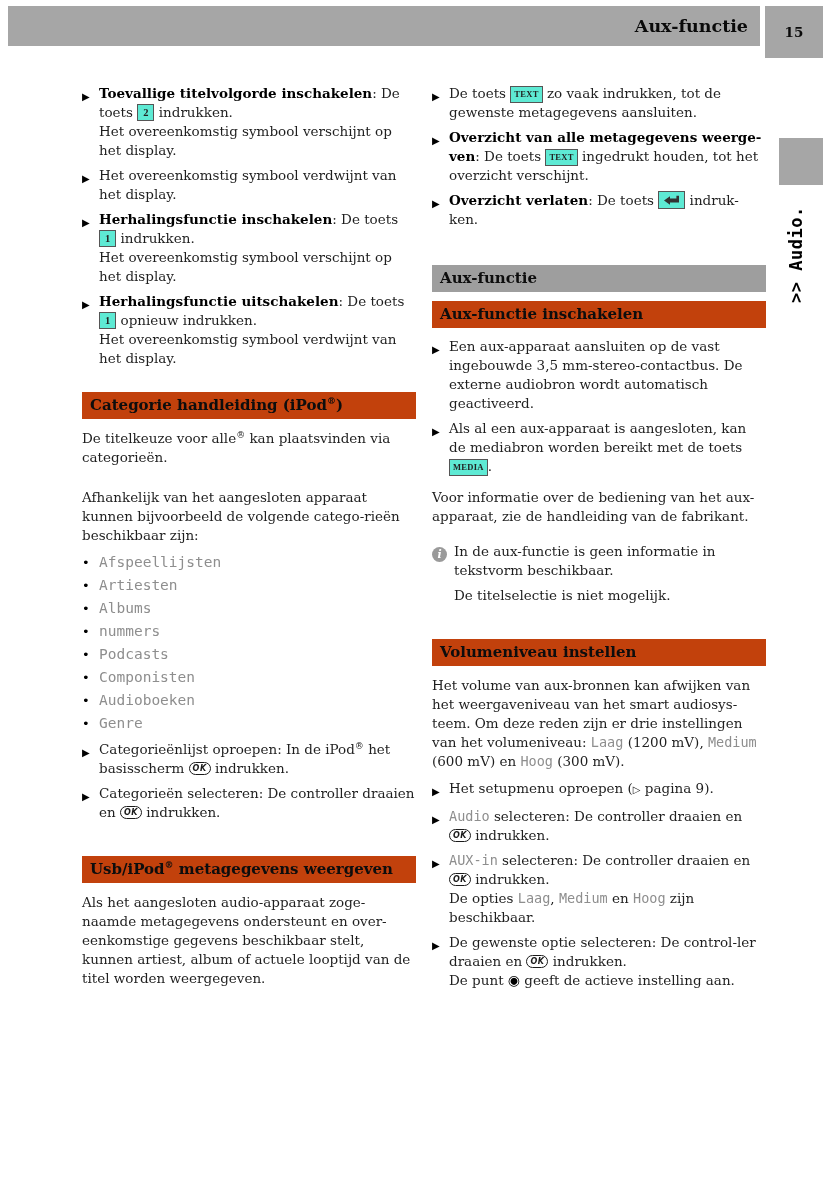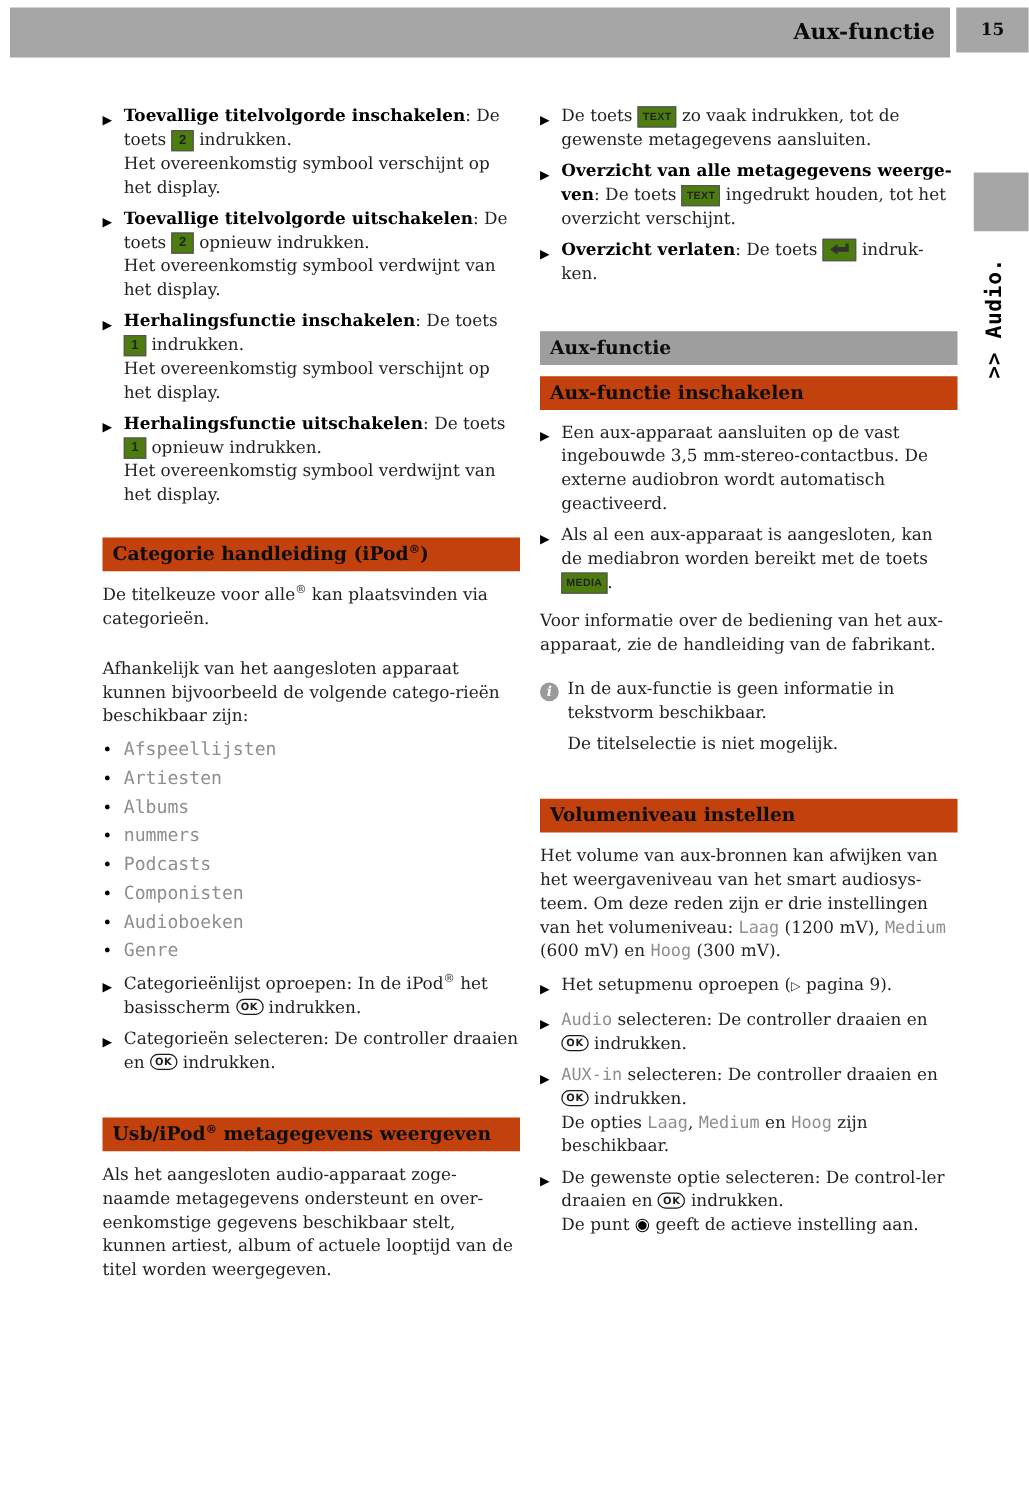--- a/index.html
+++ b/index.html
@@ -9,21 +9,21 @@
   }
   * { box-sizing:border-box; }
 
   
   .hdr-bar {
     position:absolute; left:8px; top:6px; width:752px; height:40px;
     background:#a6a6a6; display:flex; align-items:center; justify-content:flex-end;
     padding-right:12px; font-weight:bold; font-size:17.5px; color:#0a0a0a;
   }
   .hdr-page {
-    position:absolute; left:765px; top:6px; width:58px; height:36px;
+    position:absolute; left:765px; top:6px; width:58px; height:52px;
     background:#a6a6a6; display:flex; align-items:center; justify-content:center;
     font-weight:bold; font-size:13.5px; color:#0a0a0a;
   }
 
   
   .side-square { position:absolute; left:779px; top:138px; width:44px; height:47px; background:#a6a6a6; }
   .side-label {
     position:absolute; left:786px; top:303px; transform:rotate(-90deg); transform-origin:0 0;
     font-family:"DejaVu Sans Mono", monospace; font-weight:bold; font-size:17px;
     letter-spacing:0.5px; white-space:nowrap; color:#000;
@@ -43,33 +43,33 @@
 
   
   .li { display:flex; margin-bottom:6px; }
   .marker { flex:0 0 17px; width:17px; font-size:10px; color:#000; padding-top:3px;
             font-family:"DejaVu Sans", sans-serif; }
   .li-body { flex:1; }
   .b { font-weight:bold; color:#000; }
 
   
   .key {
-    display:inline-block; border:1px solid #555; padding:0 5px; background:#4d7c0f;
-    font-family:Liberation Sans, sans-serif; font-weight:bold; font-size:10.5px;
+    display:inline-block; border:1px solid #555; padding:0 5px; background:#5eead4;
+    font-family:Liberation Serif, serif; font-weight:bold; font-size:10.5px;
     line-height:15px; vertical-align:1px; color:#222;
   }
   .key.small { font-size:8.5px; padding:0 3px; letter-spacing:0.3px; }
   .key.backkey { padding:1px 4px 0 4px; }
   .key.backkey svg { display:inline-block; vertical-align:-1px; }
 
   
   .ok {
     display:inline-block; border:1.4px solid #1a1a1a; border-radius:9px; padding:0 3px;
     font-family:"DejaVu Sans", sans-serif; font-weight:bold; font-size:8px;
-    line-height:11px; vertical-align:2px; color:#1a1a1a; letter-spacing:0.5px;
+    line-height:11px; vertical-align:2px; color:#1a1a1a; letter-spacing:0.5px;font-style:italic;
   }
 
   
   .disp { font-family:"DejaVu Sans Mono", monospace; color:#8e8e8e; }
 
   
   .cats { list-style:none; margin:6px 0 0 0; padding:0; }
   .cats li { display:flex; line-height:23px; font-family:"DejaVu Sans Mono", monospace;
              color:#8e8e8e; font-size:14.5px; }
   .cats .dot { flex:0 0 17px; color:#000; font-size:13px; font-family:"DejaVu Sans", sans-serif; }
@@ -108,21 +108,20 @@
     <span class="marker">▶</span>
     <div class="li-body">
       <div><span class="b">Toevallige titelvolgorde inschakelen</span><span>: De toets </span><span class="key">2</span><span> indrukken.</span></div>
       <div>Het overeenkomstig symbool verschijnt op het display.</div>
     </div>
   </div>
 
   <div class="li">
     <span class="marker">▶</span>
     <div class="li-body">
-      <div><span class="b">Toevallige titelvolgorde uitschakelen</span><span>: De toets </span><span class="key">2</span><span> opnieuw indrukken.</span></div>
       <div>Het overeenkomstig symbool verdwijnt van het display.</div>
     </div>
   </div>
 
   <div class="li">
     <span class="marker">▶</span>
     <div class="li-body">
       <div><span class="b">Herhalingsfunctie inschakelen</span><span>: De toets </span><span class="key">1</span><span> indrukken.</span></div>
       <div>Het overeenkomstig symbool verschijnt op het display.</div>
     </div>

